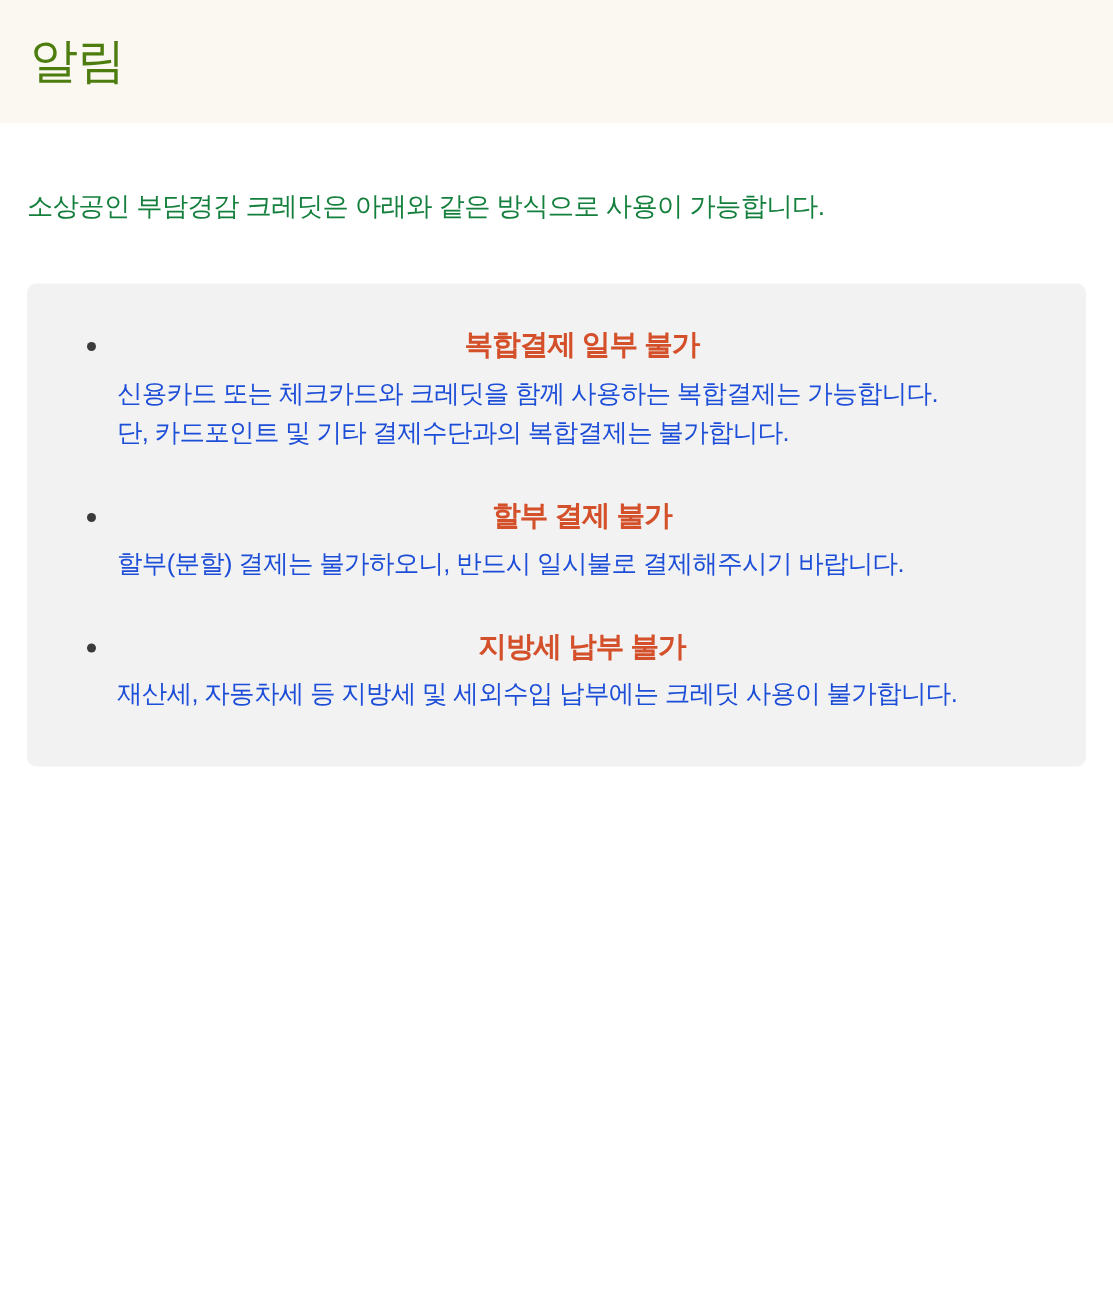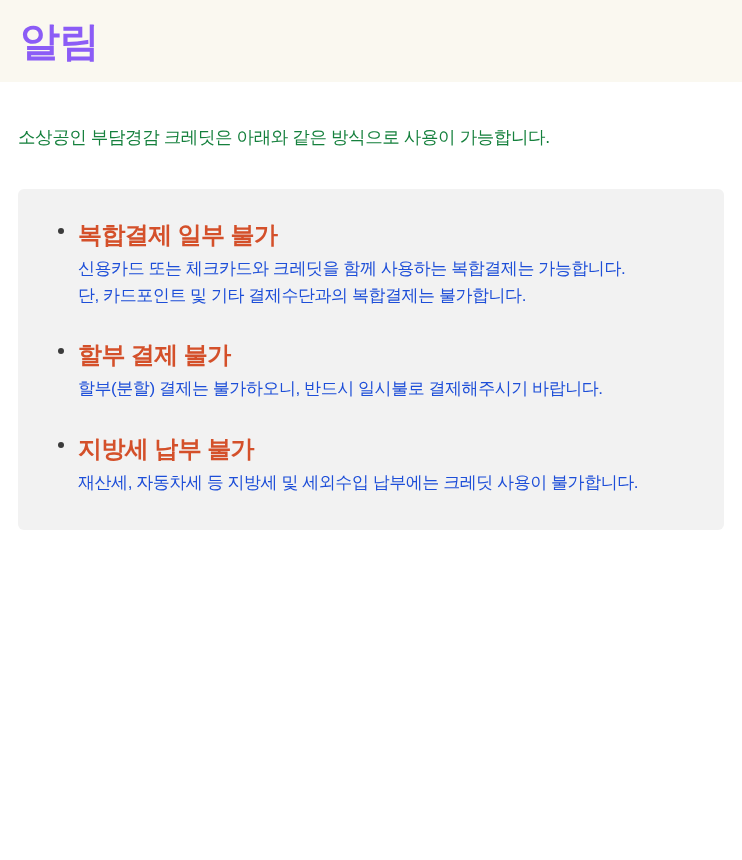--- a/index.html
+++ b/index.html
@@ -23,23 +23,23 @@
   
   .header {
     background: #faf8f0;
     height: 82px;
     display: flex;
     align-items: center;
     padding: 0 20px;
     box-sizing: border-box;
   }
   .header-title {
-    font-size: 40px;
-    font-weight: bold;
-    color: #8b5cf6;
+    font-size: 32px;
+    font-weight: normal;
+    color: #4d7c0f;
     letter-spacing: -0.5px;
     line-height: 1.1;
   }
   
   .content {
     padding: 0 18px;
     box-sizing: border-box;
   }
   .doc-title-wrap {
     padding-top: 42px;
@@ -85,26 +85,27 @@
   .bullet {
     position: absolute;
     left: 14px;
     top: 9px;
     width: 6px;
     height: 6px;
     background: #3b3b3b;
     border-radius: 50%;
   }
   .notice-head {
-    font-size: 24px;
+    font-size: 19px;
     font-weight: bold;
     color: #d4502a;
     letter-spacing: -0.6px;
     line-height: 1.3;
     margin: 0 0 6px 0;
+    text-align: center;
   }
   .notice-line {
     font-size: 17px;
     line-height: 1.55;
     color: #1d4ed8;
     letter-spacing: -0.45px;
     margin: 0;
   }
 </style>
 </head>

